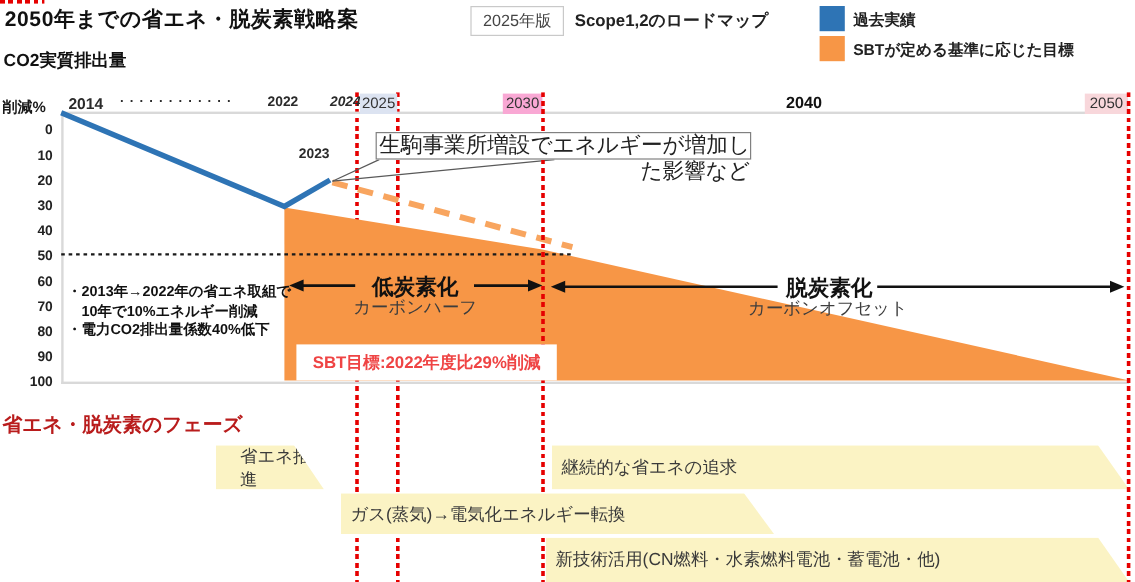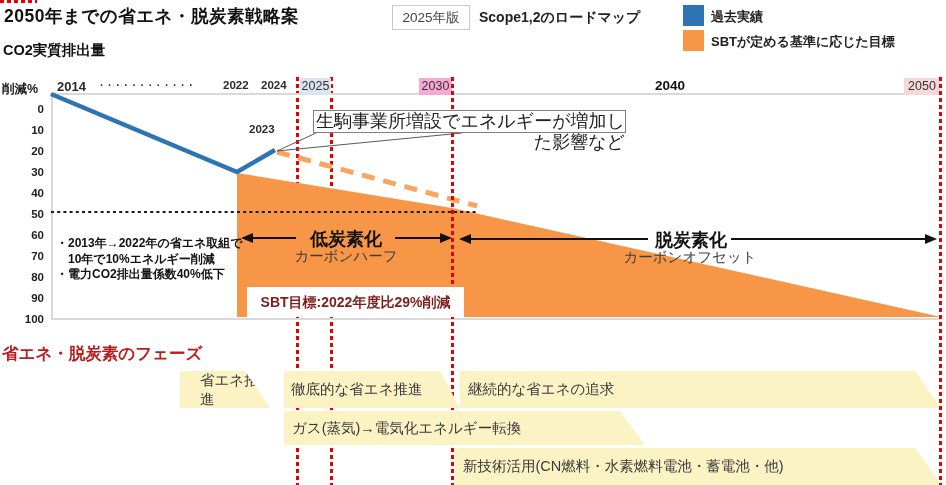--- a/index.html
+++ b/index.html
@@ -25,21 +25,21 @@
   .axis-left   { left:51px; top:93px;  width:2px;  height:227px; }
   .axis-bottom { left:51px; top:318px; width:890px; height:2px; }
 
   .ylab { position:absolute; left:2px; top:81px; width:46px; text-align:left; font-size:12.5px; font-weight:bold; z-index:3; }
   .ytick { position:absolute; left:0; width:44px; text-align:right; font-size:11.5px; font-weight:bold; color:#222; line-height:16px; z-index:3; }
 
   .yr { position:absolute; top:79px; font-weight:bold; color:#2b2b2b; z-index:3; }
   .yr-2014 { left:57px; font-size:13px; }
   .yr-dots { left:100px; top:76px; width:122px; overflow:hidden; white-space:nowrap; font-size:11px; letter-spacing:1px; }
   .yr-sm { font-size:11.5px; }
-  .yr-2022 { left:223px; } .yr-2023 { left:249px;margin-top:44px; } .yr-2024 { left:261px; }
+  .yr-2022 { left:223px; } .yr-2023 { left:249px;margin-top:44px; } .yr-2024 { left:275px;font-style:italic; }
   .yr-2040 { left:655px; top:78px; font-size:13.5px; color:#111; }
   .yr-box { position:absolute; top:78px; height:17px; font-size:12.5px; color:#333; text-align:center; line-height:17px; z-index:3; }
   .yb-2025 { left:300px; width:31px; background:#dce3f1; }
   .yb-2030 { left:419px; width:33px; background:#f9a8d4; }
   .yb-2050 { left:904px; width:36px; background:#f8d7db; }
 
   
   .redline { position:absolute; width:3px;
              background:repeating-linear-gradient(to bottom,#e60000 0 4px,transparent 4px 7px); }
   .rl-2025a { left:296px; top:77px; height:408px; z-index:1; }
@@ -56,21 +56,21 @@
   .anno-box { position:absolute; left:313px; top:110px; width:313px; height:23px; background:#fff;
               border:1px solid #808080; font-size:18px; color:#222; text-align:right; line-height:21px; z-index:6; }
   .notes { position:absolute; left:56px; top:236px; font-size:12px; font-weight:bold; line-height:15.5px; color:#111; z-index:4; }
   .ph-label { position:absolute; text-align:center; font-weight:bold; font-size:18px; color:#111; z-index:4; }
   .ph-sub   { position:absolute; text-align:center; font-size:14.5px; color:#3d3d3d; z-index:4; }
   .low-l { left:297px; top:227px; width:98px; }
   .low-s { left:282px; top:247px; width:128px; }
   .dec-l { left:648px; top:228px; width:86px; }
   .dec-s { left:622px; top:248px; width:136px; }
   .sbt-box { position:absolute; left:247px; top:287px; width:217px; height:30px; background:#fff;
-             font-size:14px; font-weight:bold; color:#7f1d1d; text-align:center; line-height:30px; z-index:6; }
+             font-size:14px; font-weight:bold; color:#ef4444; text-align:center; line-height:30px; z-index:6; }
 
   
   .phase-title { position:absolute; left:2px; top:343px; font-size:16.5px; font-weight:bold; color:#b91c1c; }
   .pbar { position:absolute; background:#fbf3c4; display:flex; align-items:center;
           font-size:14.5px; color:#3a3a3a; z-index:6; }
   .cut25 { clip-path:polygon(0 0, calc(100% - 25px) 0, 100% 100%, 0 100%); }
   .cut20 { clip-path:polygon(0 0, calc(100% - 20px) 0, 100% 100%, 0 100%); }
   .cut26 { clip-path:polygon(0 0, calc(100% - 26px) 0, 100% 100%, 0 100%); }
   .pb-1a { left:180px; top:371px; width:90px;  height:37px; padding-left:20px; }
   .pb-1b { left:284px; top:371px; width:176px; height:37px; padding-left:7px; }
@@ -156,18 +156,17 @@
     <div>・電力CO2排出量係数40%低下</div>
   </div>
   <div class="ph-label low-l">低炭素化</div>
   <div class="ph-sub low-s">カーボンハーフ</div>
   <div class="ph-label dec-l">脱炭素化</div>
   <div class="ph-sub dec-s">カーボンオフセット</div>
   <div class="sbt-box">SBT目標:2022年度比29%削減</div>
 
   <div class="phase-title">省エネ・脱炭素のフェーズ</div>
   <div class="pbar pb-1a cut25">省エネ推進</div>
-  <div class="pbar pb-1b cut20">徹底的な省エネ推進</div>
   <div class="pbar pb-1c cut26">継続的な省エネの追求</div>
   <div class="pbar pb-2 cut25">ガス(蒸気)→電気化エネルギー転換</div>
   <div class="pbar pb-3 cut26">新技術活用(CN燃料・水素燃料電池・蓄電池・他)</div>
 
 </div>
 
 </body></html>

